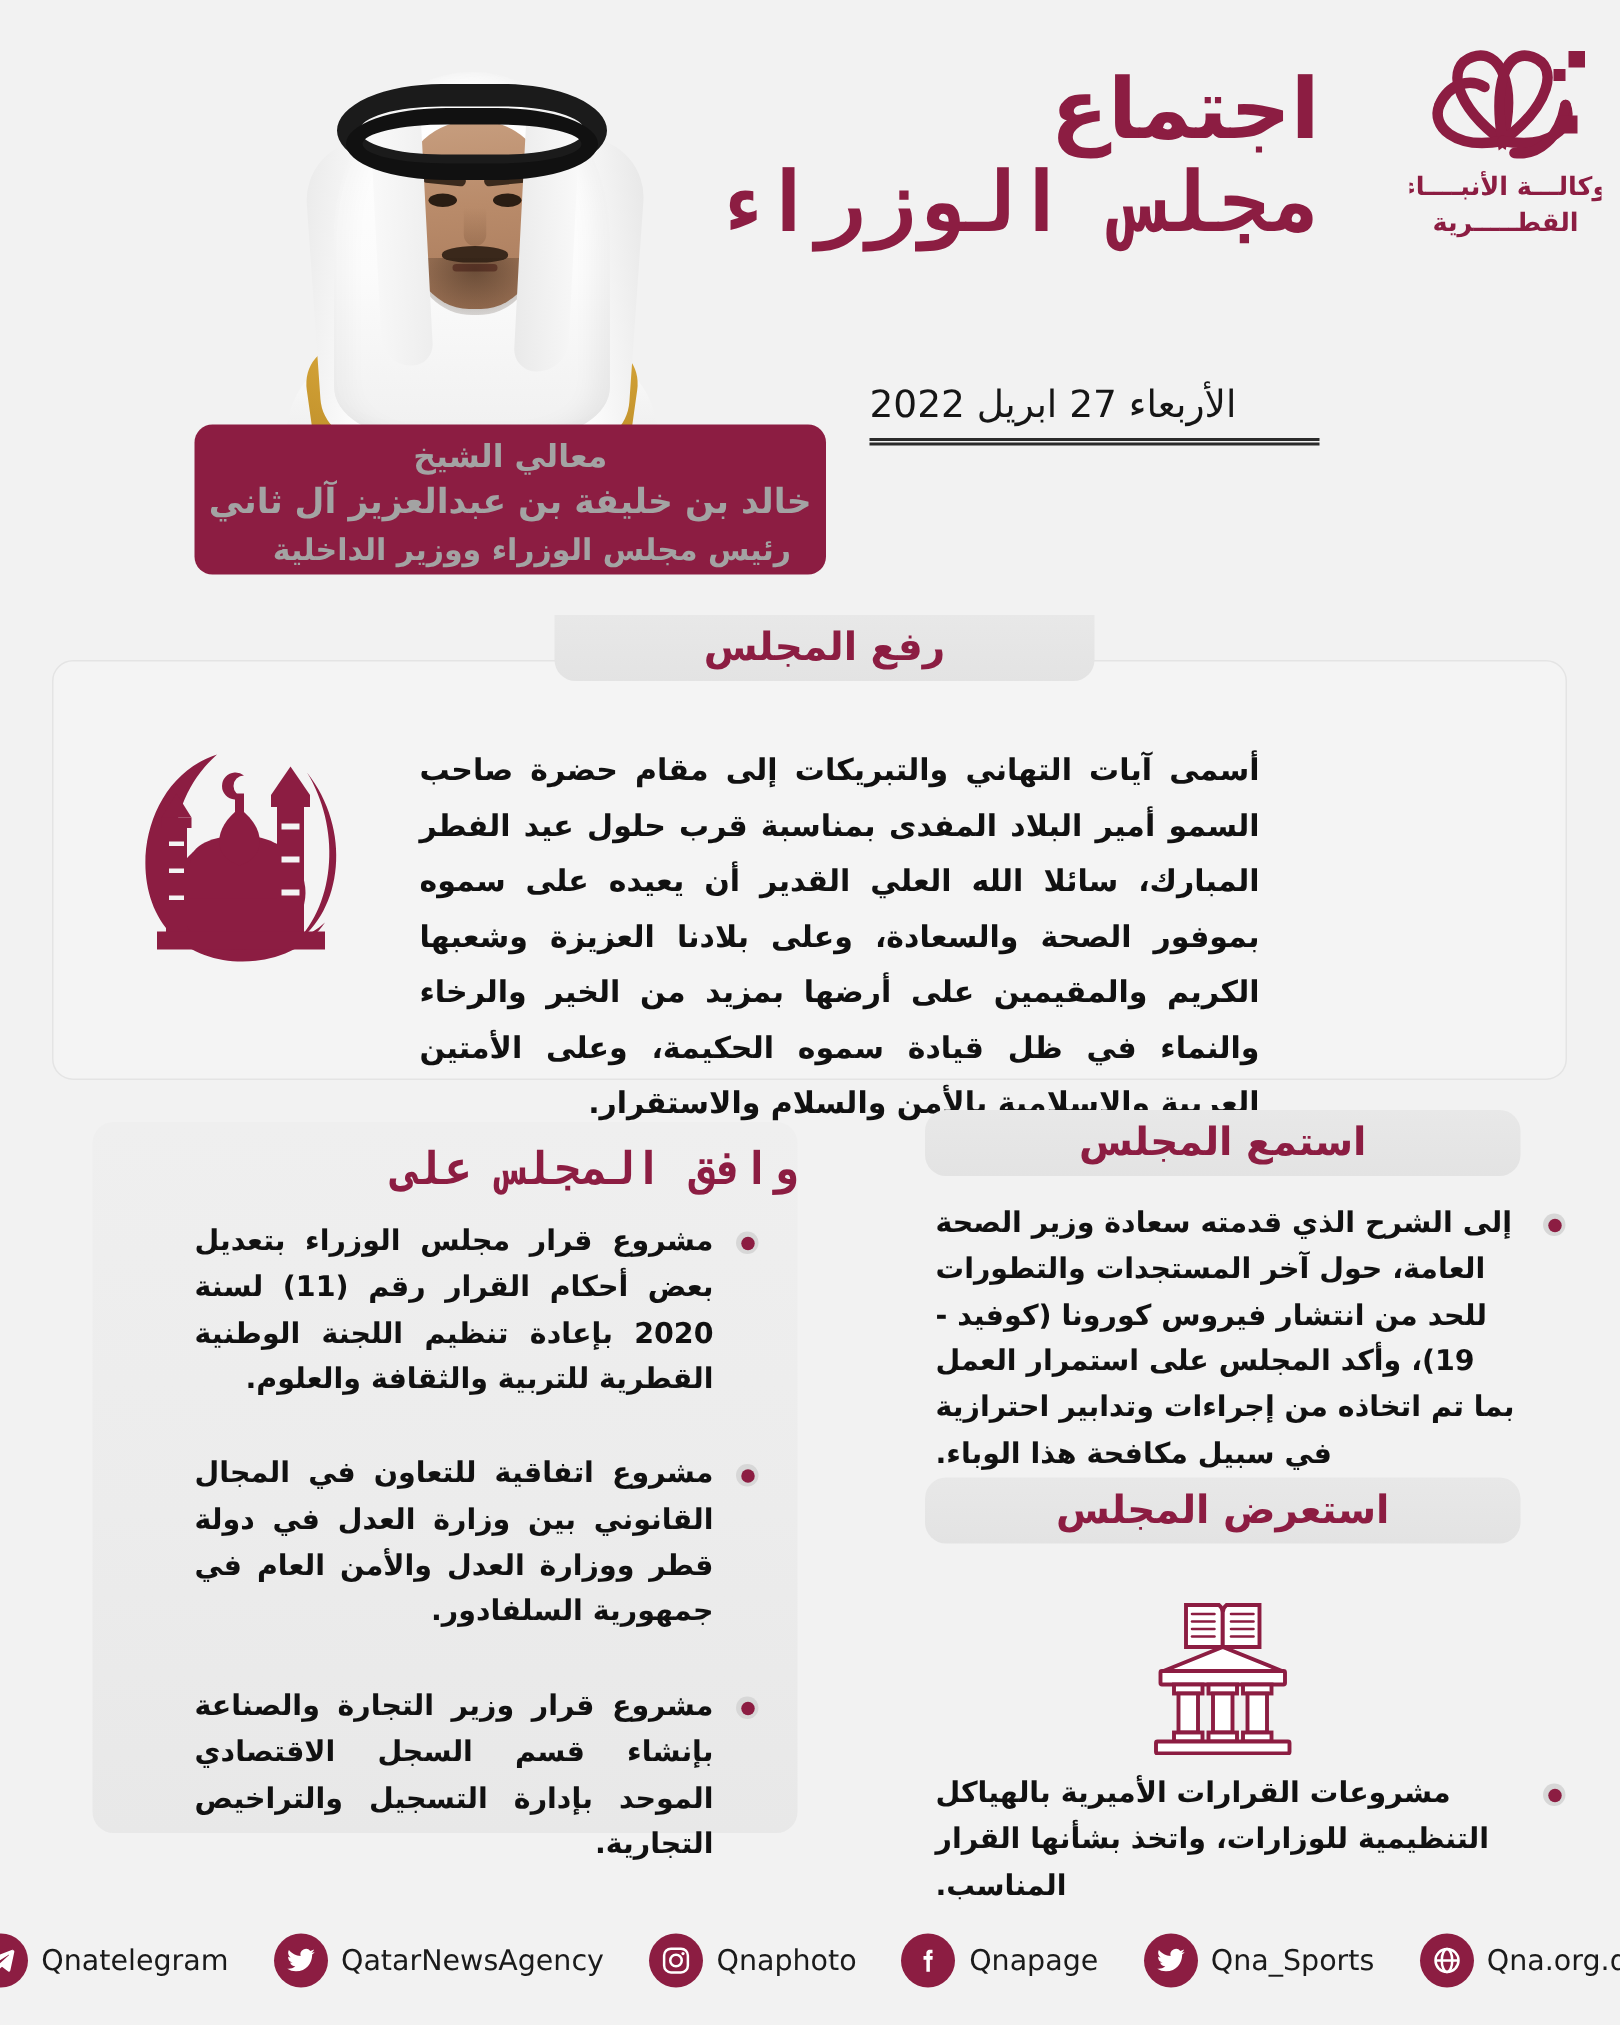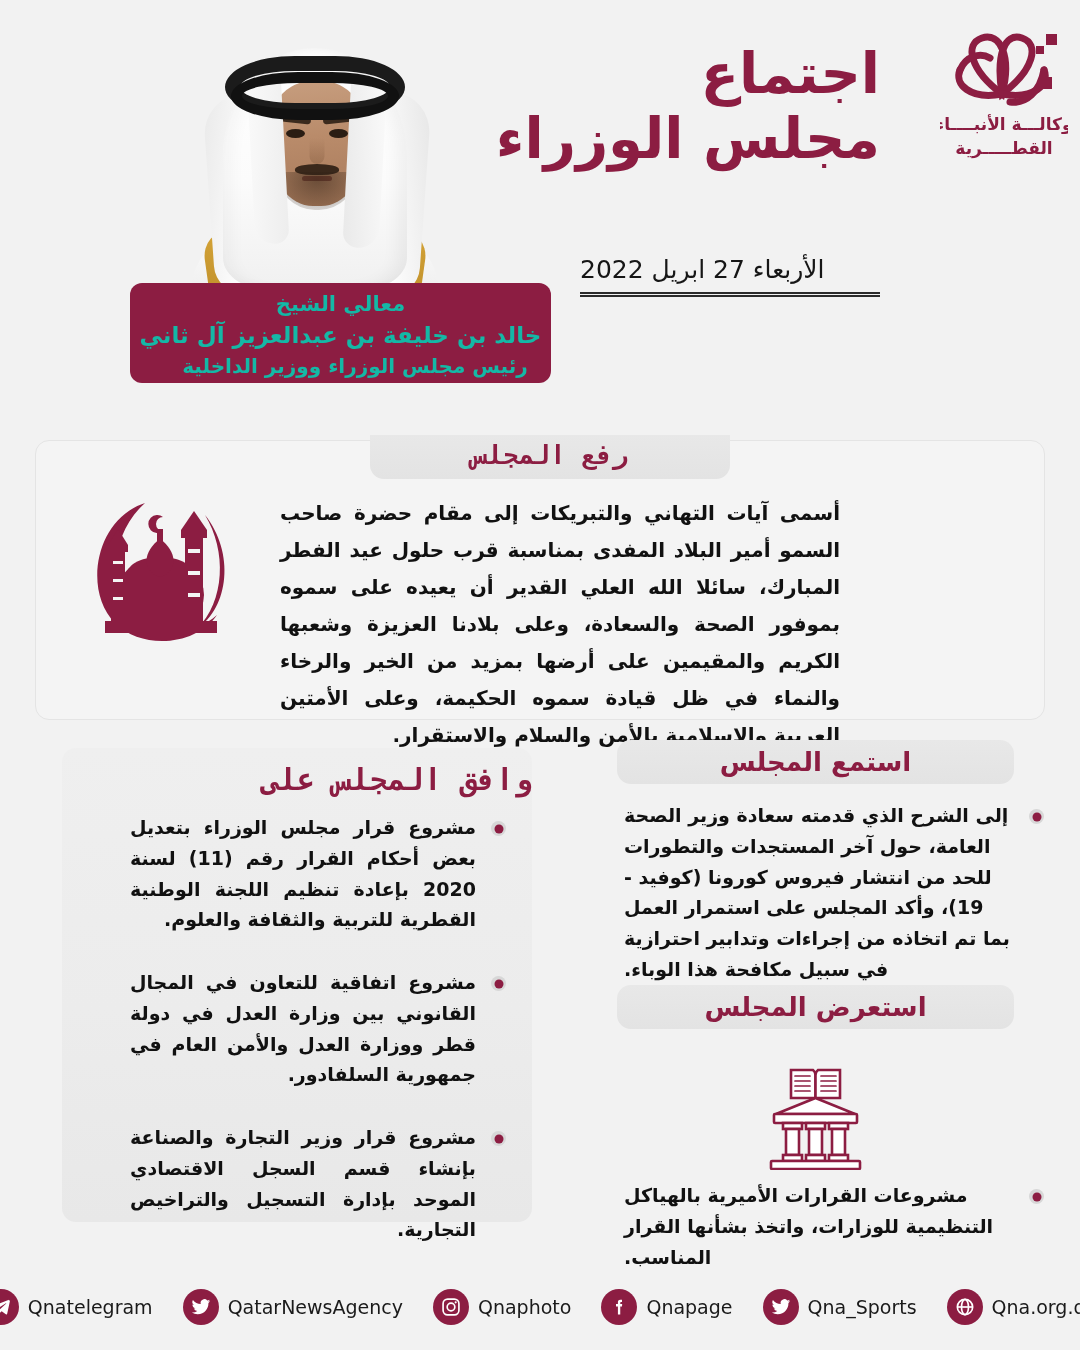--- a/index.html
+++ b/index.html
@@ -87,38 +87,38 @@
   .collar{position:absolute;left:50%;bottom:0;transform:translateX(-50%);width:62px;height:50px;
     background:linear-gradient(180deg,#fff,#f4f4f4);border-radius:10px 10px 0 0;}
 
   
   .title{
     position:absolute; right:200px; top:42px; width:540px;
     text-align:right; color:#8c1d42;
     font-weight:bold; font-size:56px; line-height:1.16;
     letter-spacing:-1px;
   }
-  .title .l2{ display:block; }
+  .title .l2{ display:block;font-family:Liberation Mono, monospace; }
 
   .datewrap{ position:absolute; right:200px; top:255px; width:300px; text-align:left; }
   .date{
     font-size:25px; font-weight:normal; color:#161616; letter-spacing:0px;
     white-space:nowrap; direction:rtl;
   }
   .date-rule{ margin-top:8px; height:5px; border-top:2px solid #2b2b2b; border-bottom:2px solid #2b2b2b;}
 
   
   .logo{ position:absolute; right:12px; top:22px; width:128px; height:150px; }
   .logo svg{ display:block; }
 
   
   .badge{
     position:absolute; left:130px; top:283px; width:421px; height:100px;
     background:#8c1d42; border-radius:12px;
-    color:#14b8a6; text-align:center; padding-top:6px;
+    color:#a3a3a3; text-align:center; padding-top:6px;
   }
   .badge .b1{ font-size:21px; font-weight:600; line-height:1.45; }
   .badge .b2{ font-size:23px; font-weight:bold; line-height:1.4; }
   .badge .b3{ font-size:20px; font-weight:600; line-height:1.45;margin-left:29px; }
 
   
   .card{
     position:absolute;
     background:linear-gradient(180deg,#efefef 0%,#ececec 55%,#e8e8e8 100%);
     border-radius:14px;
@@ -127,21 +127,21 @@
 
   .pill{
     position:absolute;
     background:linear-gradient(180deg,#e8e8e8 0%,#e3e3e3 100%);
     border-radius:0 0 14px 14px;
     color:#8c1d42; font-weight:bold; text-align:center;
   }
 
   
   #card-top{ left:35px; top:440px; width:1010px; height:280px; }
-  #pill-top{ left:370px; top:435px; width:360px; height:44px; font-size:26px; line-height:44px;font-family:Liberation Mono, monospace; }
+  #pill-top{ left:370px; top:410px; width:360px; height:44px; font-size:26px; line-height:44px; }
   #mosque{ position:absolute; left:85px; top:495px; width:150px; height:150px; }
   #top-text{
     position:absolute; right:240px; top:495px; width:560px;
     font-size:20px; line-height:1.85; color:#111; text-align:justify;
     direction:rtl; font-weight:600;
   }
 
   
   #card-left{ left:62px; top:748px; width:470px; height:474px; }
   #head-left{

